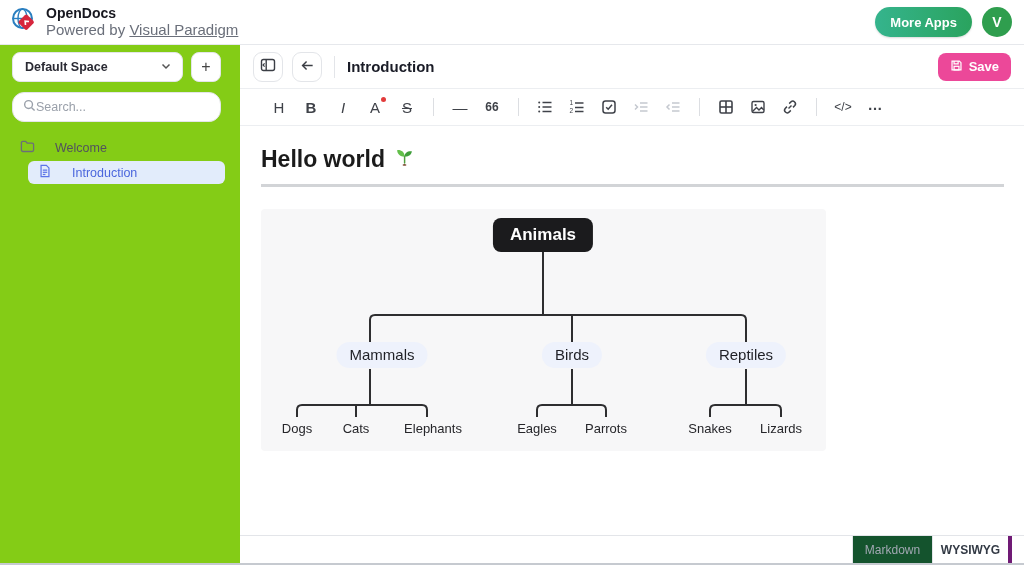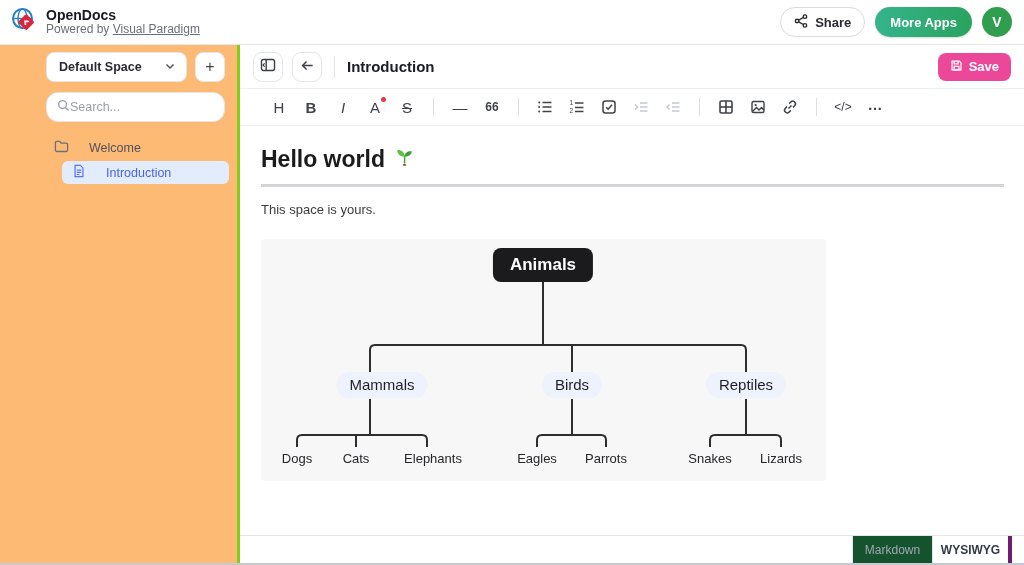--- a/index.html
+++ b/index.html
@@ -5,32 +5,32 @@
   * { margin:0; padding:0; box-sizing:border-box; }
   html,body { width:1024px; height:565px; }
   body { font-family:"Liberation Sans", sans-serif; background:#fff; color:#222; }
   .app { width:1024px; height:565px; display:flex; flex-direction:column; border-bottom:2px solid #c6cad0; overflow:hidden; }
 
   
   .header { height:45px; display:flex; align-items:center; justify-content:space-between; padding:0 12px 0 10px; border-bottom:1px solid #e6e8ec; background:#fff; flex:0 0 45px; }
   .brand { display:flex; align-items:center; gap:8px; }
   .brand-text { display:flex; flex-direction:column; line-height:1.15; }
   .app-title { font-size:14px; font-weight:700; color:#17171f; }
-  .app-subtitle { font-size:12px; color:#6a6f7a; }
+  .app-subtitle { font-size:15px; color:#6a6f7a; }
   .app-subtitle a { color:#6a6f7a; text-decoration:underline; cursor:pointer; }
   .header-right { display:flex; align-items:center; gap:10px; }
   .btn-share { display:flex; align-items:center; gap:7px; height:30px; padding:0 13px; background:#fff; border:1px solid #d9dbe0; border-radius:16px; font-size:13px; font-weight:700; color:#2b2b33; cursor:pointer; }
   .btn-moreapps { height:30px; padding:0 15px; border:none; border-radius:16px; background:linear-gradient(90deg,#35b48d,#2aa35e); color:#fff; font-size:13px; font-weight:700; cursor:pointer; box-shadow:0 1px 2px rgba(0,0,0,.15); }
   .avatar { width:30px; height:30px; border-radius:50%; background:#2f9e4e; color:#fff; font-size:14px; font-weight:700; display:flex; align-items:center; justify-content:center; cursor:pointer; }
 
   
   .main { flex:1; display:flex; min-height:0; }
 
   
-  .sidebar { width:240px; flex:0 0 240px; border-right:3px solid #84cc16; background:#fdba74; padding-top:7px;padding-left:34px; }
+  .sidebar { width:240px; flex:0 0 240px; border-right:7px solid #84cc16; background:#84cc16; padding-top:7px; }
   .space-row { display:flex; gap:8px; padding:0 12px; align-items:center; }
   .space-select { flex:1; height:30px; border:1px solid #e3e5e9; border-radius:8px; display:flex; align-items:center; justify-content:space-between; padding:0 10px 0 12px; cursor:pointer; background:#fff; }
   .space-select span { font-size:12.5px; font-weight:700; color:#2a2a33; }
   .btn-plus { width:30px; height:30px; border:1px solid #e3e5e9; border-radius:8px; background:#fff; display:flex; align-items:center; justify-content:center; font-size:16px; color:#444; cursor:pointer; }
   .search-box { margin:10px 12px 0; height:30px; border:1px solid #e3e5e9; border-radius:12px; display:flex; align-items:center; padding:0 10px; background:#fff; }
   .search-box input { border:none; outline:none; font-size:12.5px; color:#333; width:100%; background:transparent; font-family:"Liberation Sans", sans-serif; }
   .search-box input::placeholder { color:#9aa0aa; }
   .tree { margin-top:14px; }
   .tree-row { display:flex; align-items:center; gap:20px; height:23px; padding-left:20px; font-size:12.5px; color:#52525e; cursor:pointer; }
   .tree-row.selected { margin:2px 8px 0 28px; padding-left:10px; background:#e2ecfb; border-radius:6px; color:#4a66dd; font-weight:400; }
@@ -93,32 +93,20 @@
       </span>
       <div class="brand-text">
         <span class="app-title">OpenDocs</span>
         <span class="app-subtitle">
           <span>Powered by</span>
           <a>Visual Paradigm</a>
         </span>
       </div>
     </div>
     <div class="header-right">
-      <button class="btn-share">
-        <span>
-          <svg width="14" height="14" viewBox="0 0 16 16" fill="none" stroke="#2b2b33" stroke-width="1.6">
-            <circle cx="12.5" cy="3" r="2"></circle>
-              <circle cx="3.5" cy="8" r="2"></circle>
-              <circle cx="12.5" cy="13" r="2"></circle>
-            <line x1="5.3" y1="7" x2="10.7" y2="4"></line>
-              <line x1="5.3" y1="9" x2="10.7" y2="12"></line>
-          </svg>
-        </span>
-        <span>Share</span>
-      </button>
       <button class="btn-moreapps">More Apps</button>
       <div class="avatar">V</div>
     </div>
   </div>
 
   <div class="main">
 
     <div class="sidebar">
       <div class="space-row">
         <div class="space-select">
@@ -298,21 +286,20 @@
           <span>Hello world</span>
           <span>
             <svg width="21" height="21" viewBox="0 0 20 20">
               <path d="M8,18 q2,-1.5 4,0 q-2,1.8 -4,0 z" fill="#7a4a32"></path>
               <rect x="9.4" y="9" width="1.4" height="8" rx="0.7" fill="#4f9e3d"></rect>
               <path d="M10,10 C10,5.5 6.5,3.5 3,4 C3.2,8 6.5,10.2 10,10 z" fill="#63bf4a"></path>
               <path d="M10,10 C10,6.5 13,4.5 17,5 C16.6,8.6 13.4,10.4 10,10 z" fill="#3f9e3a"></path>
             </svg>
           </span>
         </h1>
-        <p class="doc-paragraph">This space is yours.</p>
 
         <div class="diagram">
           <svg class="lines" width="565" height="242" viewBox="0 0 565 242" fill="none" stroke="#2e2e30" stroke-width="2">
             <path d="M282,43 V106"></path>
             <path d="M109,134 V111 Q109,106 114,106 H480 Q485,106 485,111 V134"></path>
             <path d="M311,106 V134"></path>
             <path d="M109,160 V196"></path>
             <path d="M311,160 V196"></path>
             <path d="M485,160 V196"></path>
             <path d="M36,208 V201 Q36,196 41,196 H161 Q166,196 166,201 V208"></path>

